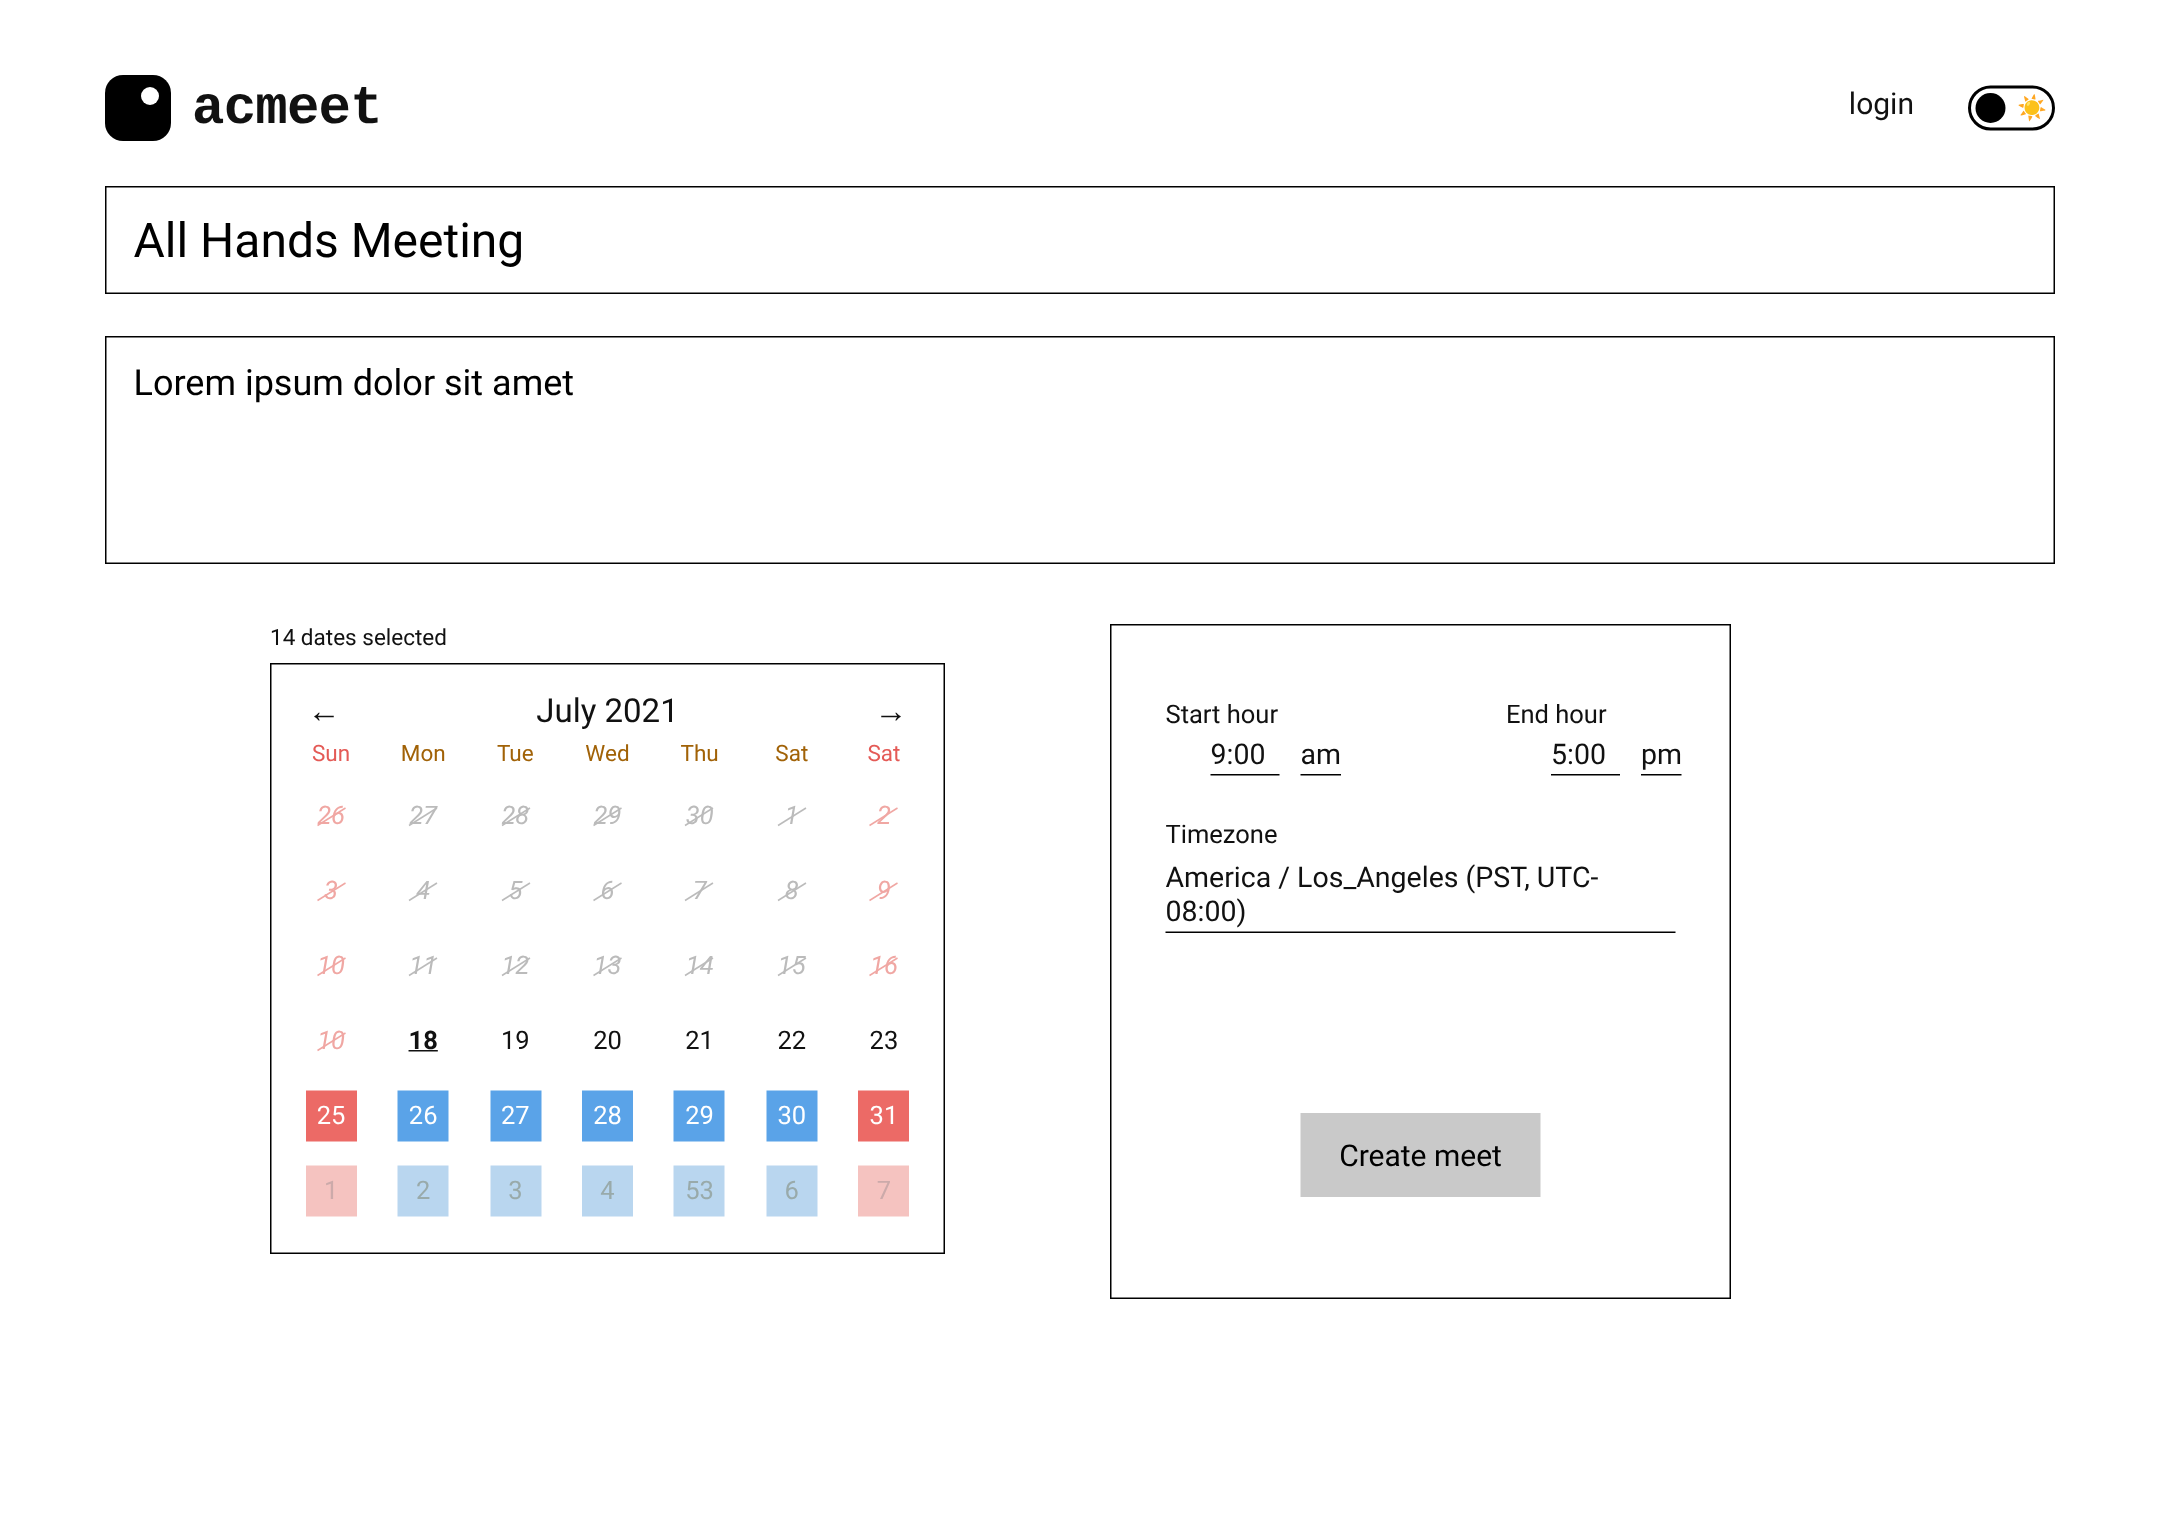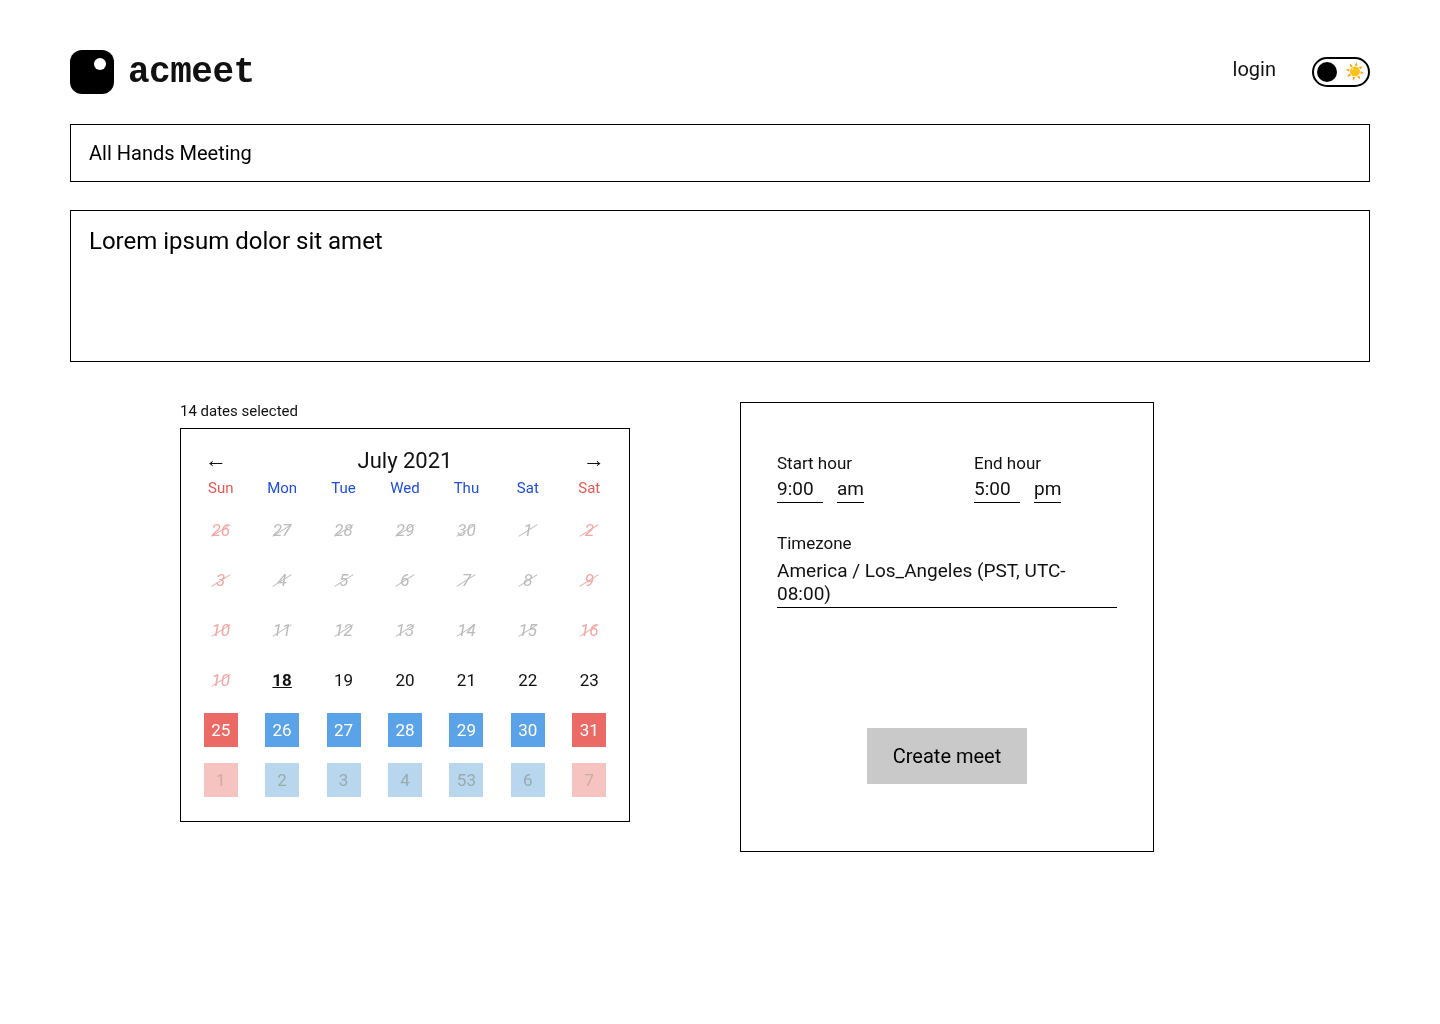--- a/index.html
+++ b/index.html
@@ -58,21 +58,21 @@
     width: 20px; height: 20px;
     background: #000;
     border-radius: 50%;
   }
   .theme-sun { font-size: 16px; line-height: 1; }
 
   .title-input, .desc-input {
     width: 100%;
     border: 1.5px solid #000;
     padding: 16px 18px;
-    font-size: 20px;
+    font-size: 32px;
     font-family: inherit;
     outline: none;
     display: block;
   }
   .desc-input {
     margin-top: 28px;
     font-size: 24px;
     height: 152px;
     resize: none;
   }
@@ -112,21 +112,21 @@
     font-weight: 400;
   }
   .cal-grid {
     display: grid;
     grid-template-columns: repeat(7, 1fr);
     gap: 16px 18px;
     text-align: center;
   }
   .dow {
     font-size: 15px;
-    color: #1d4ed8;
+    color: #a16207;
   }
   .dow.weekend { color: #e45a56; }
   .day {
     width: 34px; height: 34px;
     display: flex; align-items: center; justify-content: center;
     margin: 0 auto;
     font-size: 17px;
     cursor: pointer;
     position: relative;
   }
@@ -153,21 +153,21 @@
 
   .side-panel {
     border: 1.5px solid #000;
     width: 414px;
     height: 450px;
     padding: 50px 36px 20px;
     position: relative;
   }
   .hours-row { display: flex; gap: 110px; margin-bottom: 30px; }
   .field-label { font-size: 17px; margin-bottom: 4px; display: block; }
-  .hour-group { display: flex; align-items: baseline; gap: 14px; }
+  .hour-group { display: flex; align-items: baseline; gap: 14px; margin-left: 30px; }
   .hour-val, .ampm, .tz-val {
     border-bottom: 1.5px solid #000;
     font-size: 19px;
     padding-bottom: 2px;
   }
   .hour-val { min-width: 46px; display:inline-block; }
   .tz-block { margin-top: 6px; }
   .tz-val { display: inline-block; margin-top: 2px; }
   .create-btn {
     display: block;

